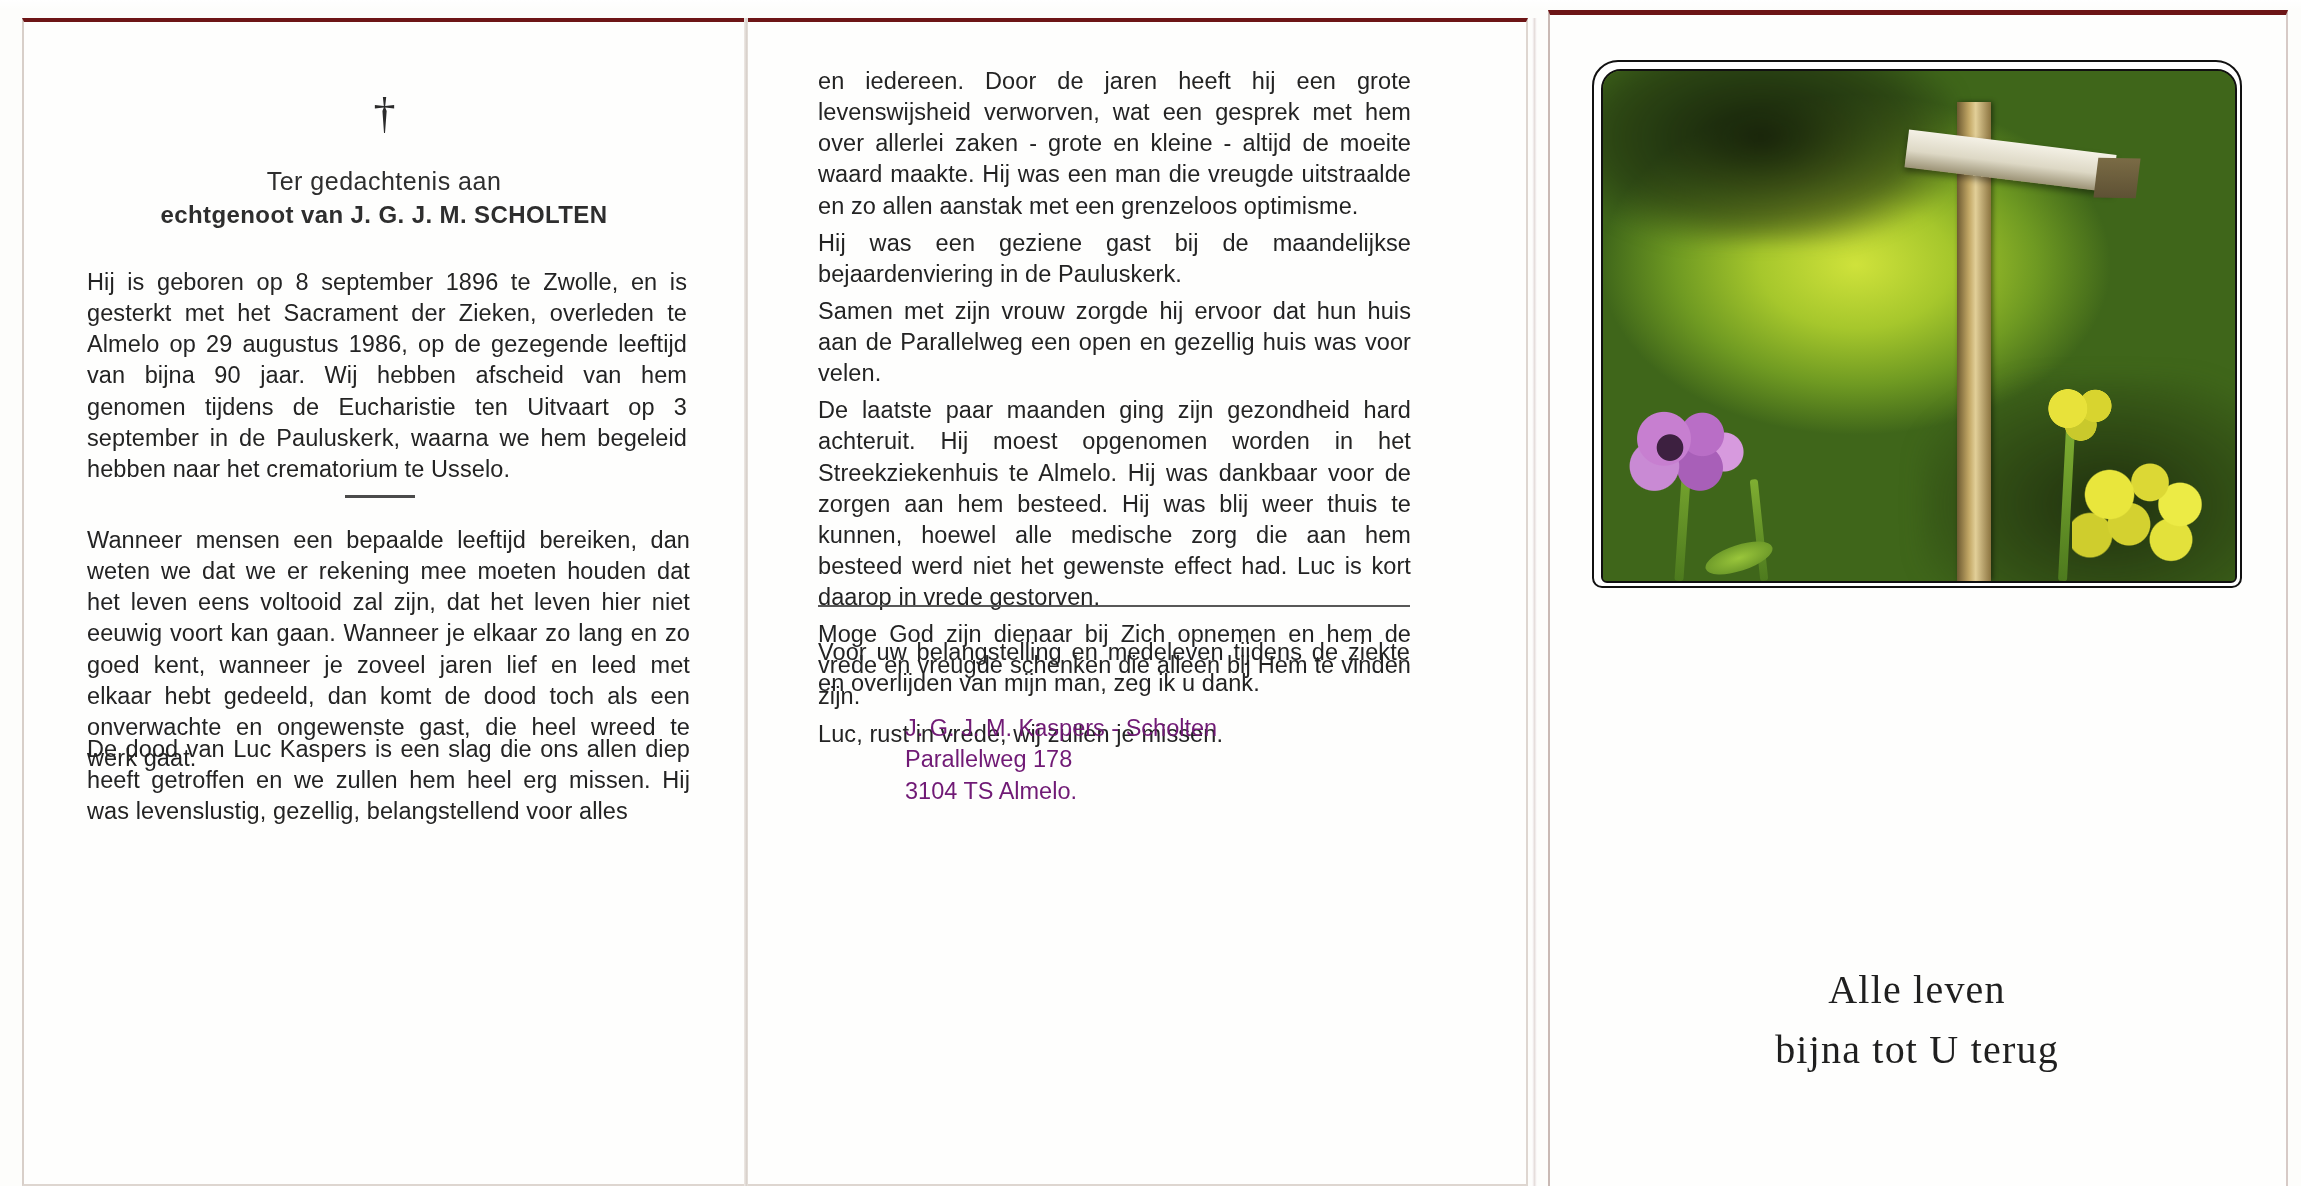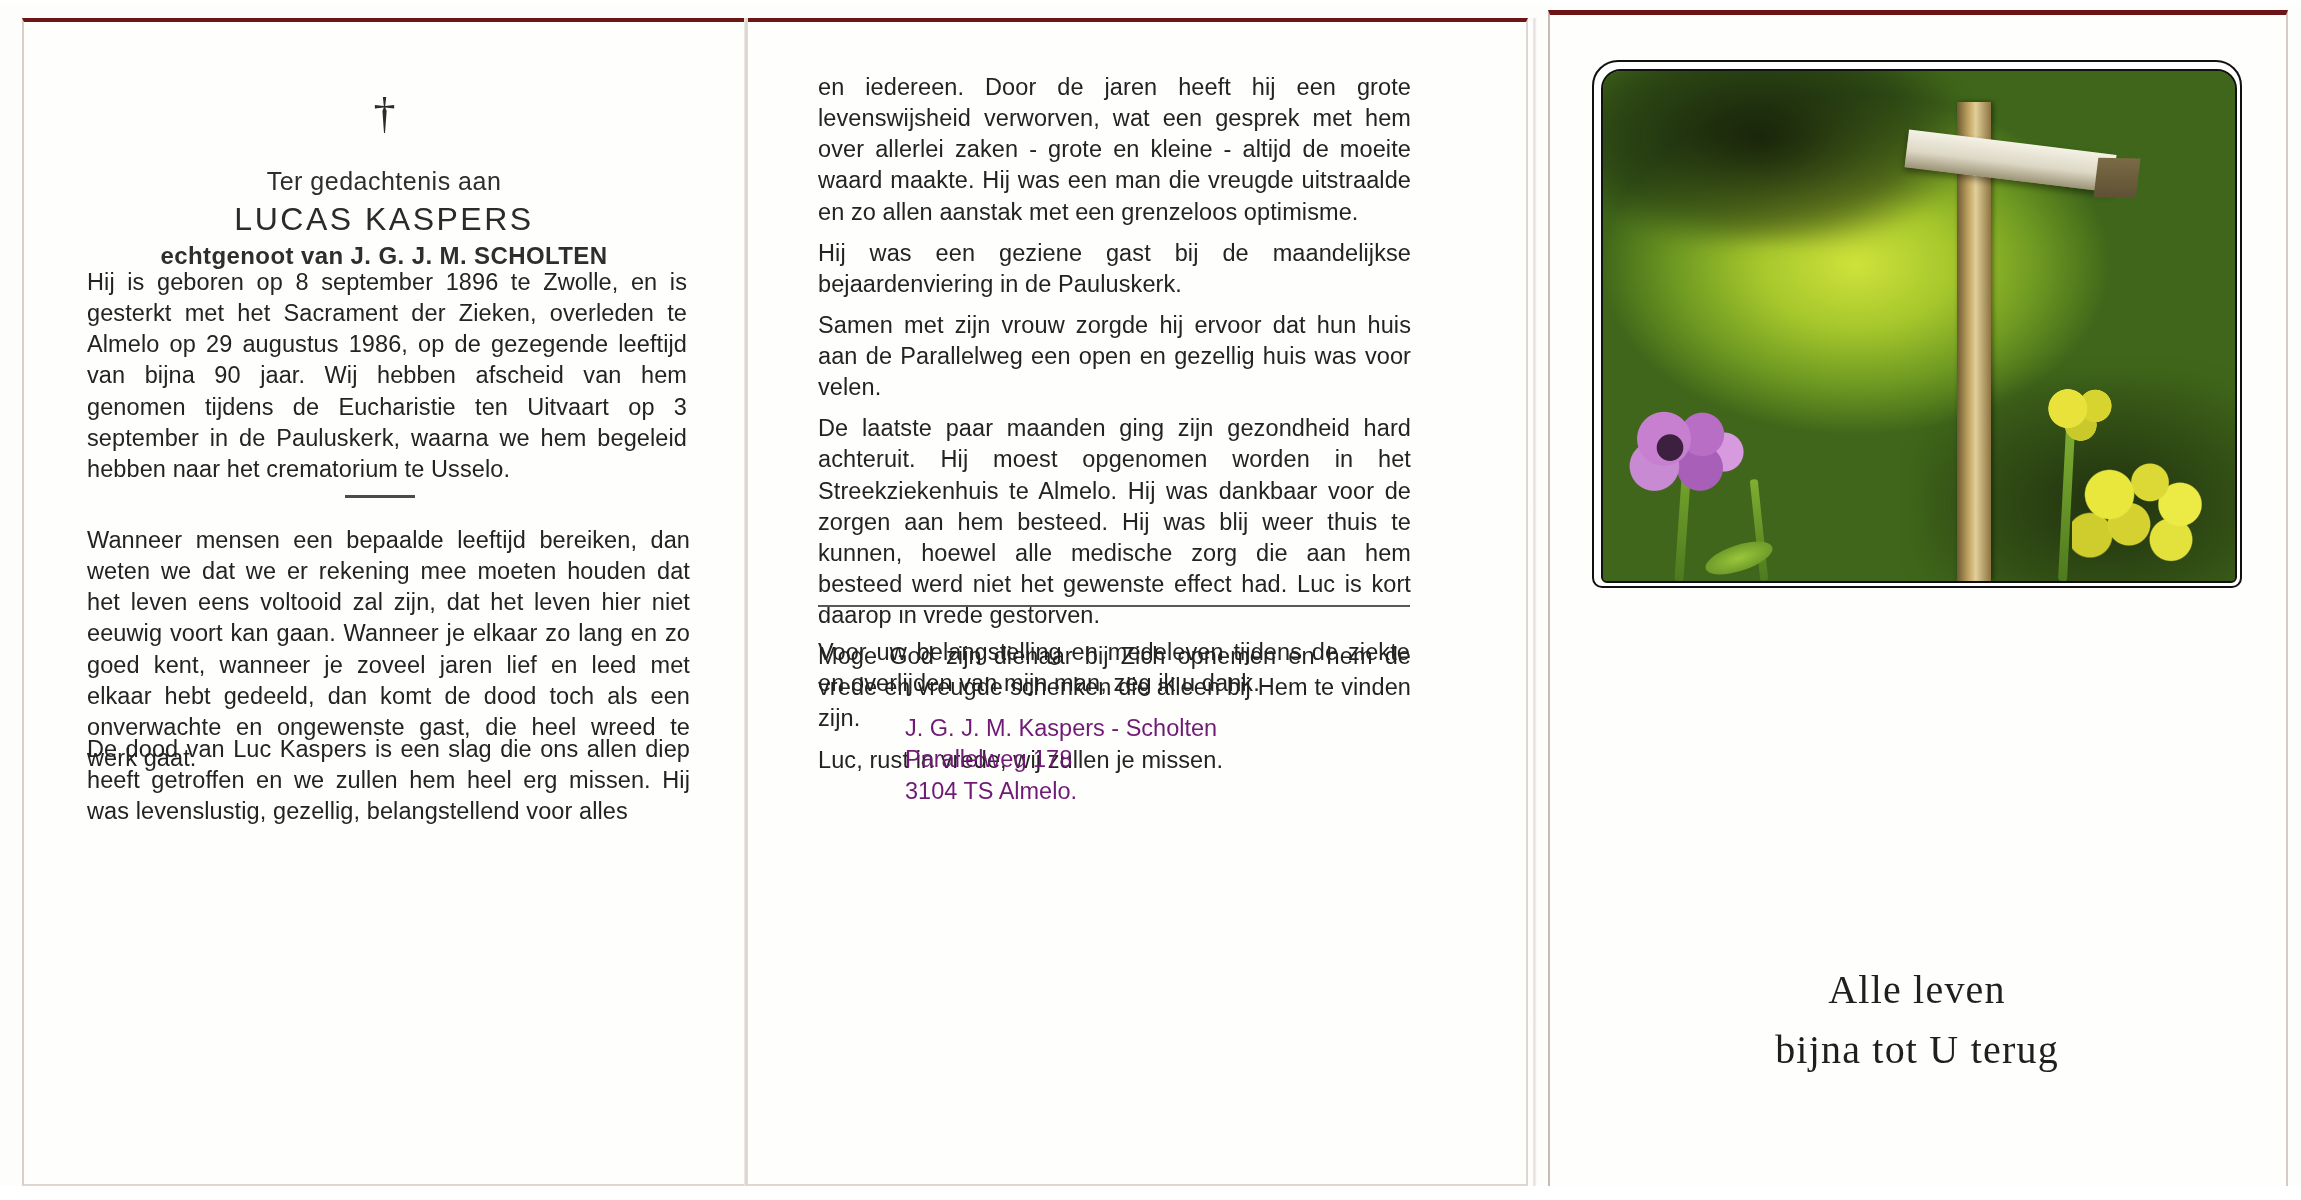--- a/index.html
+++ b/index.html
@@ -131,21 +131,21 @@
   }
 
   
   .mid-col {
     position: absolute;
     left: 818px;
     width: 593px;
     top: 62px;
   }
   .mid-col p {
-    margin: 10px 0 6px 0;
+    margin: 4px 0 6px 0;
   }
   .mid-rule {
     position: absolute;
     left: 818px;
     top: 605px;
     width: 592px;
     height: 2px;
     background: #585858;
   }
   .mid-thanks {
@@ -319,21 +319,20 @@
 </head>
 <body>
 
 <div class="card-scan">
 
   <div class="panel panel-left">
     <div class="cross-glyph">†</div>
 
     <div class="memorial-head">
       <div class="line1">Ter gedachtenis aan</div>
-      <div class="name">LUCAS KASPERS</div>
       <div class="spouse">echtgenoot van J. G. J. M. SCHOLTEN</div>
     </div>
 
     <div class="body-text left-para-1">Hij is geboren op 8 september 1896 te Zwolle, en is gesterkt met het Sacrament der Zieken, overleden te Almelo op 29 augustus 1986, op de gezegende leeftijd van bijna 90 jaar. Wij hebben afscheid van hem genomen tijdens de Eucharistie ten Uitvaart op 3 september in de Pauluskerk, waarna we hem begeleid hebben naar het crematorium te Usselo.</div>
 
     <div class="divider-dash"></div>
 
     <div class="body-text left-para-2">Wanneer mensen een bepaalde leeftijd bereiken, dan weten we dat we er rekening mee moeten houden dat het leven eens voltooid zal zijn, dat het leven hier niet eeuwig voort kan gaan. Wanneer je elkaar zo lang en zo goed kent, wanneer je zoveel jaren lief en leed met elkaar hebt gedeeld, dan komt de dood toch als een onverwachte en ongewenste gast, die heel wreed te werk gaat.</div>
     <div class="body-text left-para-3">De dood van Luc Kaspers is een slag die ons allen diep heeft getroffen en we zullen hem heel erg missen. Hij was levenslustig, gezellig, belangstellend voor alles</div>
   </div>

